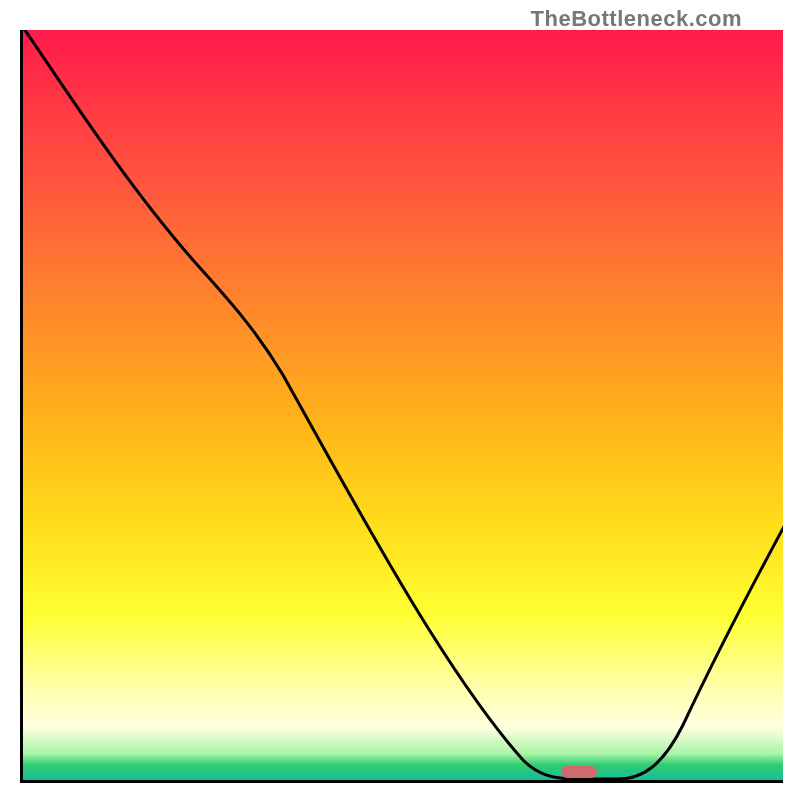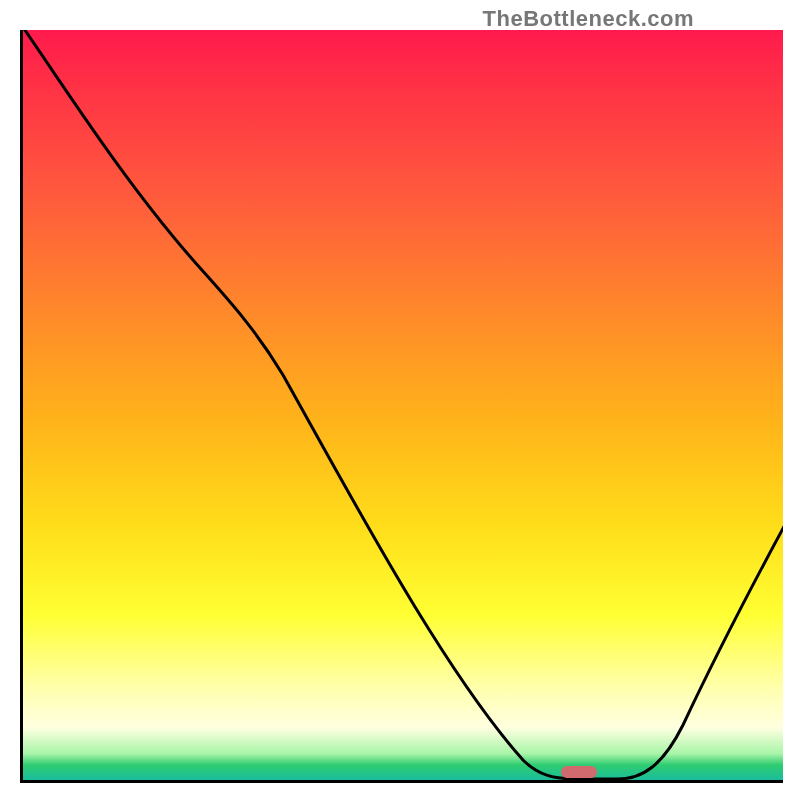--- a/index.html
+++ b/index.html
@@ -7,20 +7,21 @@
     padding: 0;
     width: 800px;
     height: 800px;
     background: #ffffff;
     font-family: Arial, sans-serif;
   }
   .container {
     position: relative;
     width: 712px;
     height: 800px;
+    padding-left: 48px;
   }
   .watermark {
     position: absolute;
     top: 6px;
     right: 18px;
     font-size: 22px;
     font-weight: bold;
     color: #777777;
     letter-spacing: 0.5px;
   }

